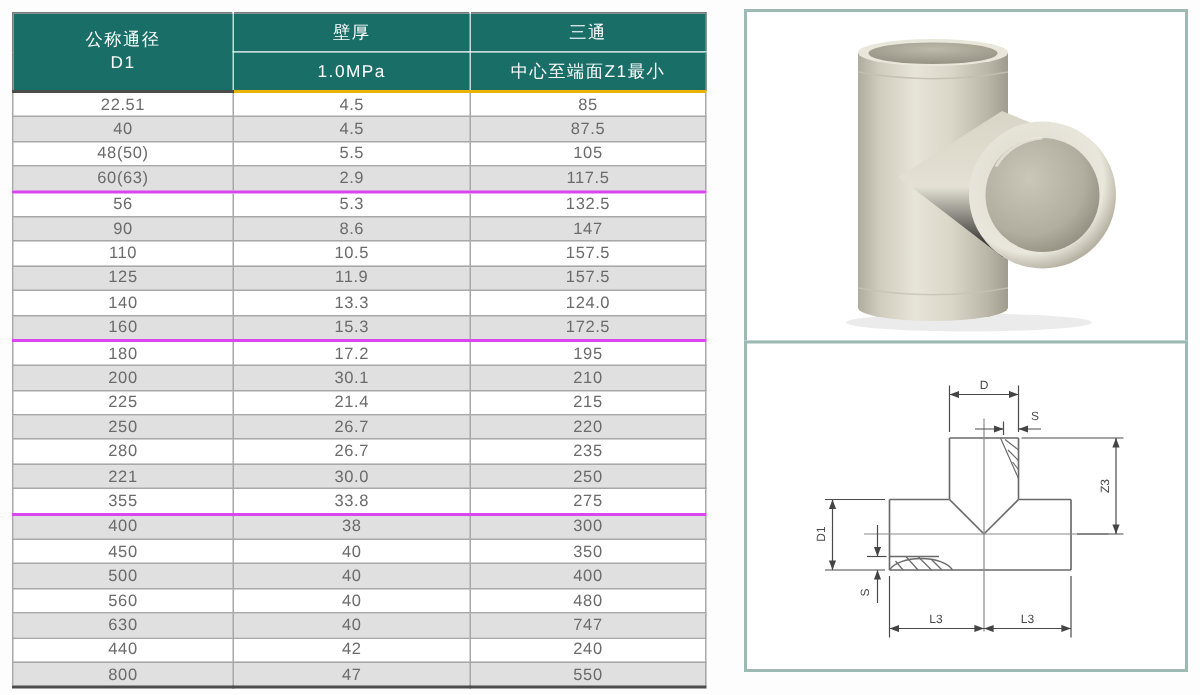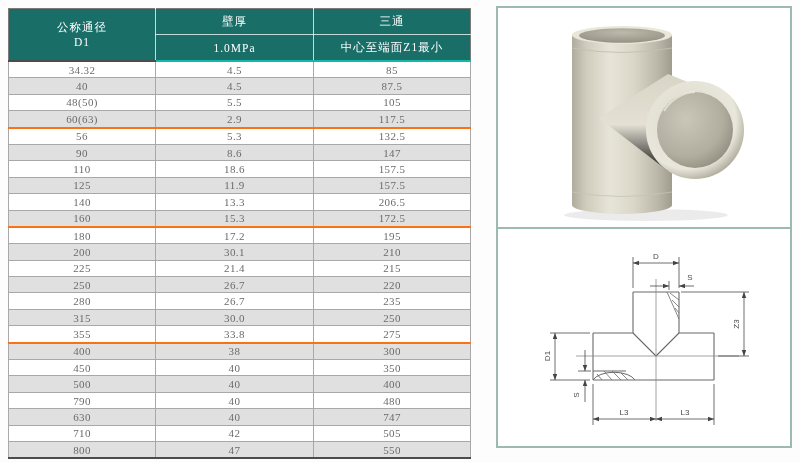--- a/index.html
+++ b/index.html
@@ -4,44 +4,44 @@
 <style>
   html,body{margin:0;padding:0;}
   body{
     width:800px;height:463px;position:relative;background:#fdfdfd;
     font-family:"Liberation Sans","DejaVu Sans",sans-serif;overflow:hidden;
   }
   
   .table-wrap{position:absolute;left:8px;top:8px;width:462px;height:447px;}
   table.spec{
     width:462px;border-collapse:collapse;table-layout:fixed;
-    border:1px solid #7a7a7a;border-bottom:2px solid #4c4c4c;font-family:Liberation Serif, serif;
+    border:1px solid #7a7a7a;border-bottom:2px solid #4c4c4c;
   }
   table.spec col:nth-child(1){width:147px;}
   table.spec col:nth-child(2){width:158px;}
   table.spec col:nth-child(3){width:157px;}
   table.spec thead th{
     background:var(--header-bg,#1a6e68);color:var(--header-text,#fff);
     font-size:11.5px;font-weight:400;letter-spacing:1px;
     height:25px;padding:0;border:1px solid rgba(255,255,255,.75);
     vertical-align:middle;
   }
   table.spec thead tr:first-child th{border-top:none;}
   table.spec thead th:first-child{border-left:none;}
   table.spec thead th:last-child{border-right:none;margin-top:31px;}
-  table.spec thead tr:last-child th{border-bottom:2px solid #14b8a6;}
+  table.spec thead tr:last-child th{border-bottom:2px solid #eab308;}
   table.spec thead th.rowspan{border-bottom:2px solid #4c4c4c;}
   .hdr-two-line div{line-height:15px;}
   table.spec tbody td{
     height:15.4px;padding:0;text-align:center;vertical-align:middle;
     font-size:11px;color:var(--cell-text,#6b6b6b);letter-spacing:.4px;
     border:1px solid #a8a8a8;background:#ffffff;
   }
   table.spec tbody tr.alt td{background:var(--row-alt-bg,#e0e0e0);}
-  table.spec tbody tr.grp td{border-bottom:2px solid #f97316;}
+  table.spec tbody tr.grp td{border-bottom:2px solid #d946ef;}
   
   .panel{
     position:absolute;left:496px;width:296px;background:#ffffff;
     border:2px solid var(--panel-border,#9cbab1);box-sizing:border-box;
   }
   .panel.photo{top:6px;height:223px;}
   .panel.diagram{top:227px;height:221px;}
   .panel svg{display:block;}
   .dim-label{font-family:"Liberation Sans",sans-serif;font-size:8px;fill:#4a4a4a;}
 </style>
@@ -64,21 +64,21 @@
         <th>壁厚</th>
         <th>三通</th>
       </tr>
       <tr>
         <th>1.0MPa</th>
         <th>中心至端面Z1最小</th>
       </tr>
     </thead>
     <tbody>
         <tr>
-          <td>34.32</td>
+          <td>22.51</td>
           <td>4.5</td>
           <td>85</td>
         </tr>
         <tr class="alt">
           <td>40</td>
           <td>4.5</td>
           <td>87.5</td>
         </tr>
         <tr>
           <td>48(50)</td>
@@ -95,32 +95,32 @@
           <td>5.3</td>
           <td>132.5</td>
         </tr>
         <tr class="alt">
           <td>90</td>
           <td>8.6</td>
           <td>147</td>
         </tr>
         <tr>
           <td>110</td>
-          <td>18.6</td>
+          <td>10.5</td>
           <td>157.5</td>
         </tr>
         <tr class="alt">
           <td>125</td>
           <td>11.9</td>
           <td>157.5</td>
         </tr>
         <tr>
           <td>140</td>
           <td>13.3</td>
-          <td>206.5</td>
+          <td>124.0</td>
         </tr>
         <tr class="alt grp">
           <td>160</td>
           <td>15.3</td>
           <td>172.5</td>
         </tr>
         <tr>
           <td>180</td>
           <td>17.2</td>
           <td>195</td>
@@ -139,21 +139,21 @@
           <td>250</td>
           <td>26.7</td>
           <td>220</td>
         </tr>
         <tr>
           <td>280</td>
           <td>26.7</td>
           <td>235</td>
         </tr>
         <tr class="alt">
-          <td>315</td>
+          <td>221</td>
           <td>30.0</td>
           <td>250</td>
         </tr>
         <tr class="grp">
           <td>355</td>
           <td>33.8</td>
           <td>275</td>
         </tr>
         <tr class="alt">
           <td>400</td>
@@ -164,33 +164,33 @@
           <td>450</td>
           <td>40</td>
           <td>350</td>
         </tr>
         <tr class="alt">
           <td>500</td>
           <td>40</td>
           <td>400</td>
         </tr>
         <tr>
-          <td>790</td>
+          <td>560</td>
           <td>40</td>
           <td>480</td>
         </tr>
         <tr class="alt">
           <td>630</td>
           <td>40</td>
           <td>747</td>
         </tr>
         <tr>
-          <td>710</td>
+          <td>440</td>
           <td>42</td>
-          <td>505</td>
+          <td>240</td>
         </tr>
         <tr class="alt">
           <td>800</td>
           <td>47</td>
           <td>550</td>
         </tr>
       </tbody>
   </table>
 </div>
 

